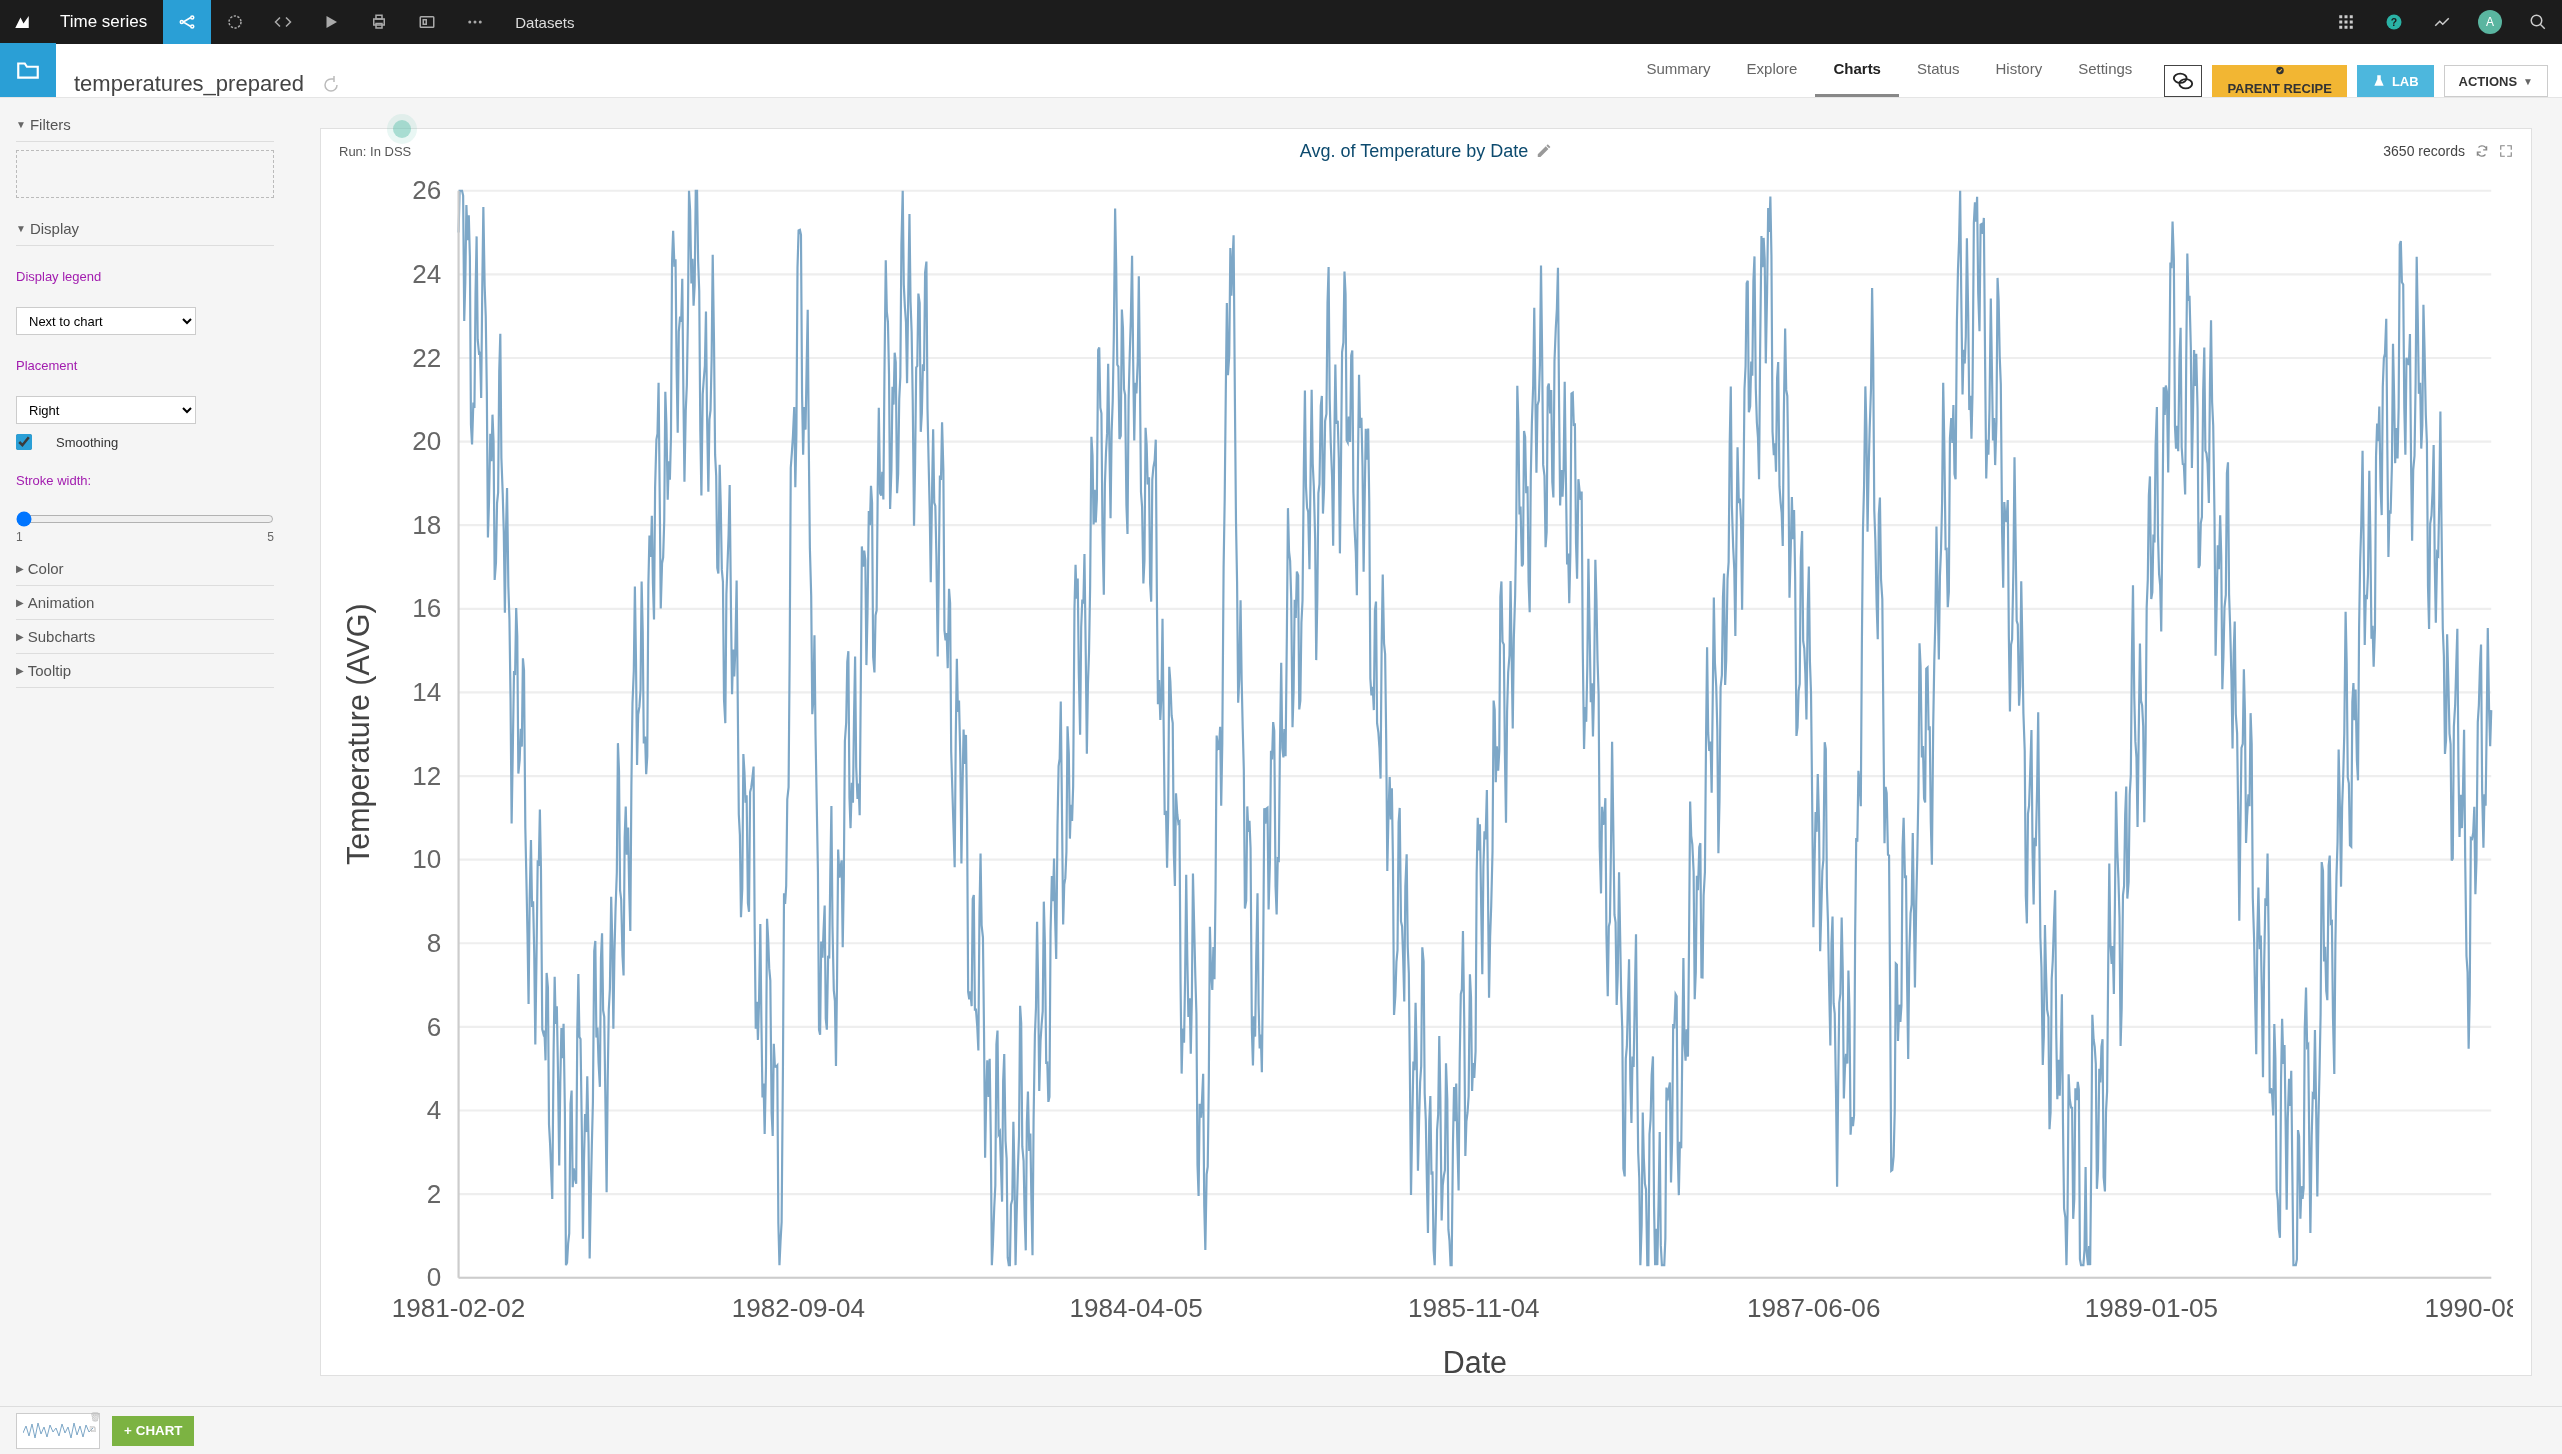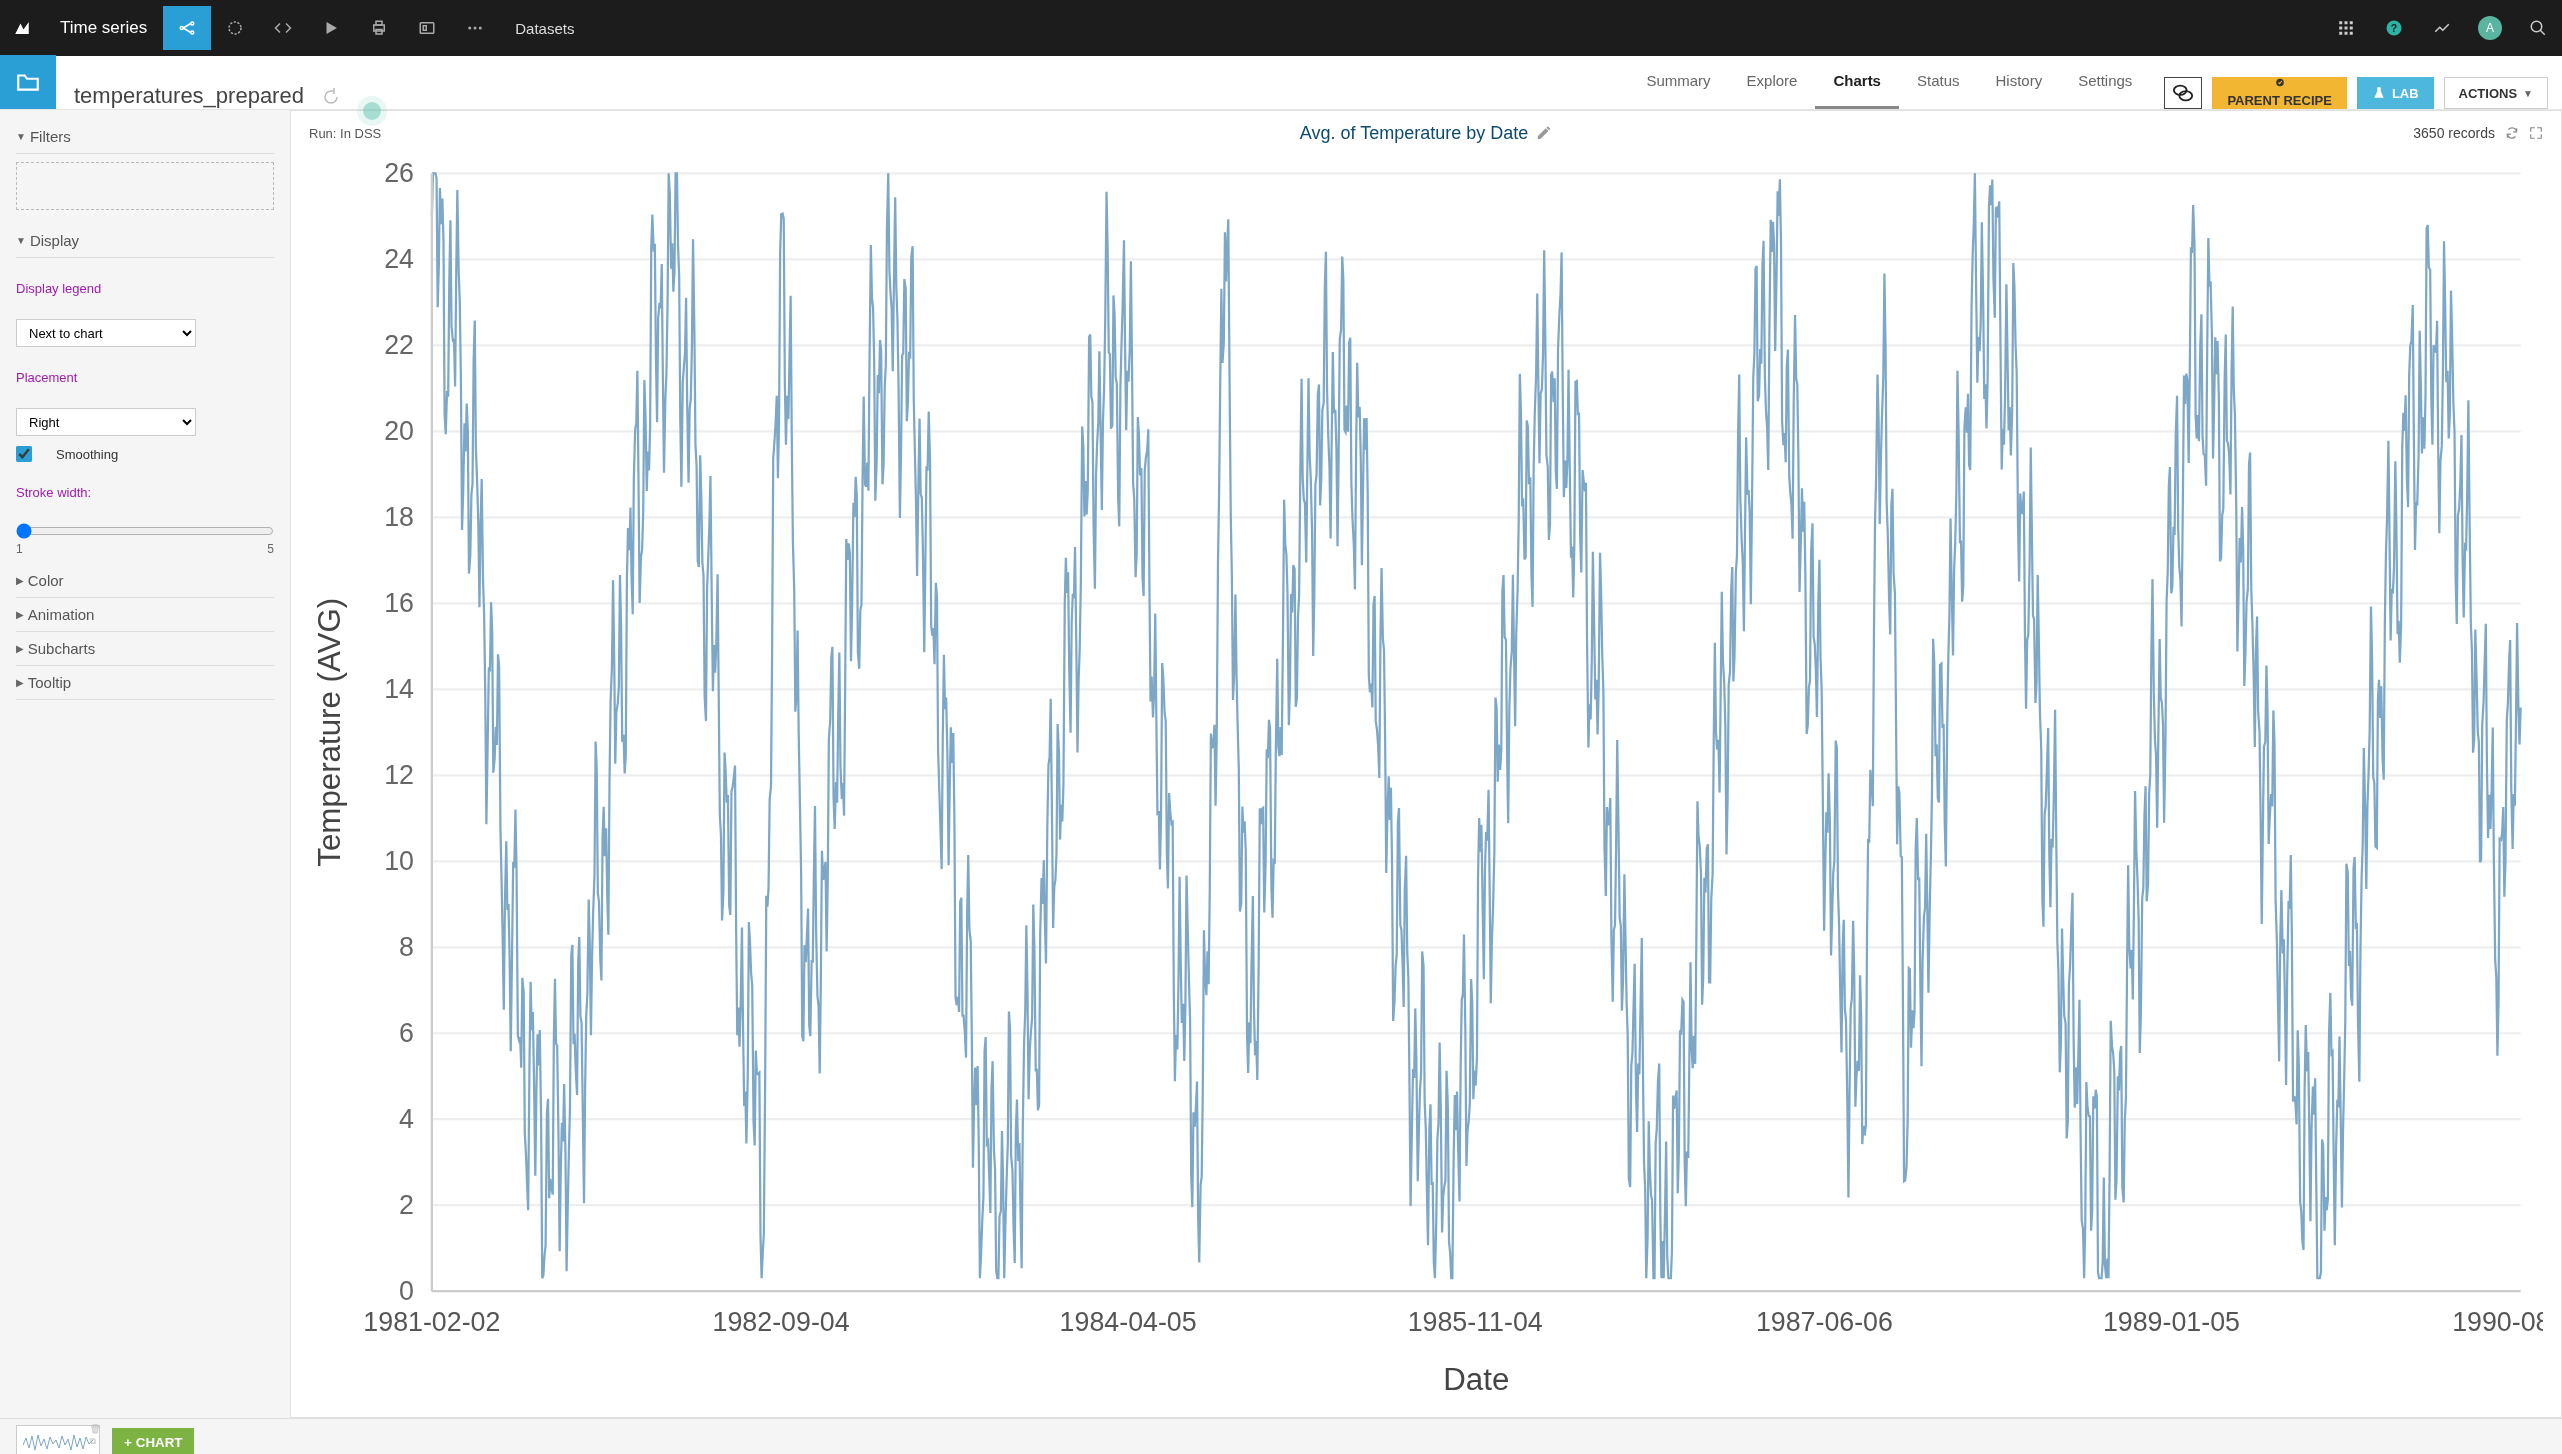--- a/index.html
+++ b/index.html
@@ -1,19 +1,19 @@
 <!DOCTYPE html>
 <html><head>
 <meta charset="utf-8">
 <style>
 * { box-sizing: border-box; margin: 0; padding: 0; }
 body { font-family: -apple-system, BlinkMacSystemFont, "Segoe UI", sans-serif; font-size: 13px; color: #333; background: #f5f5f5; }
 
 
-.topbar { background: #1c1c1c; height: 56px; display: flex; align-items: center; color: #fff; }
+.topbar { background: #1c1c1c; height: 44px; display: flex; align-items: center; color: #fff; }
 .topbar .logo { width: 44px; height: 44px; display: flex; align-items: center; justify-content: center; }
 .topbar .title { padding: 0 16px; font-size: 17px; }
 .topbar .icon-btn { width: 48px; height: 44px; display: flex; align-items: center; justify-content: center; color: #ccc; cursor: pointer; }
 .topbar .icon-btn.active { background: #2a9fd6; color: #fff; }
 .topbar .center-label { padding: 0 16px; color: #ddd; font-size: 15px; }
 .topbar .spacer { flex: 1; }
 .topbar .avatar { width: 24px; height: 24px; border-radius: 50%; background: #5ab5a0; color: #fff; display: flex; align-items: center; justify-content: center; font-size: 12px; }
 
 
 .dataset-bar { background: #fff; height: 54px; display: flex; align-items: flex-end; border-bottom: 1px solid #e5e5e5; }
@@ -39,21 +39,21 @@
 .sidebar .dropzone { border: 1px dashed #bbb; height: 48px; margin: 6px 0 14px; }
 .sidebar label { display: block; font-size: 13px; color: #a21caf; margin: 23px 0; }
 .sidebar select { width: 180px; height: 28px; border: 1px solid #ccc; background: #fff; padding: 0 8px; font-size: 13px; }
 .sidebar .checkbox-row { display: flex; align-items: center; gap: 24px; margin: 10px 0; }
 .sidebar .checkbox-row input[type="checkbox"] { accent-color: #2a9fd6; width: 16px; height: 16px; }
 .sidebar .slider-row { margin: 8px 0; }
 .sidebar input[type="range"] { width: 100%; }
 .sidebar .slider-labels { display: flex; justify-content: space-between; font-size: 12px; color: #666; }
 
 
-.chart-panel { flex: 1; margin: 0; background: #fff; border: 1px solid #e0e0e0; position: relative; padding: 14px 18px; display: flex; flex-direction: column; }
+.chart-panel { flex: 1; margin: 30px; background: #fff; border: 1px solid #e0e0e0; position: relative; padding: 14px 18px; display: flex; flex-direction: column; }
 .chart-header { display: flex; align-items: center; }
 .chart-header .run-label { font-size: 13px; color: #555; }
 .chart-header .spacer { flex: 1; }
 .chart-header .chart-title { font-size: 18px; color: #0c4a6e; display: flex; align-items: center; gap: 8px; position: absolute; left: 50%; transform: translateX(-50%); }
 .chart-header .records { font-size: 14px; color: #444; display: flex; align-items: center; gap: 10px; }
 .chart-legend { text-align: right; font-size: 12px; color: #555; margin-top: 6px; display: flex; justify-content: flex-end; align-items: center; gap: 6px; }
 .chart-legend .swatch { width: 12px; height: 12px; background: #7da7c7; display: inline-block; }
 .chart-body { flex: 1; display: flex; margin-top: 10px; }
 .chart-body svg { width: 100%; height: 100%; }
 .indicator-dot { position: absolute; top: -9px; left: 72px; width: 18px; height: 18px; border-radius: 50%; background: #6fc7b5; opacity: 0.6; box-shadow: 0 0 0 6px rgba(111,199,181,0.25);}

